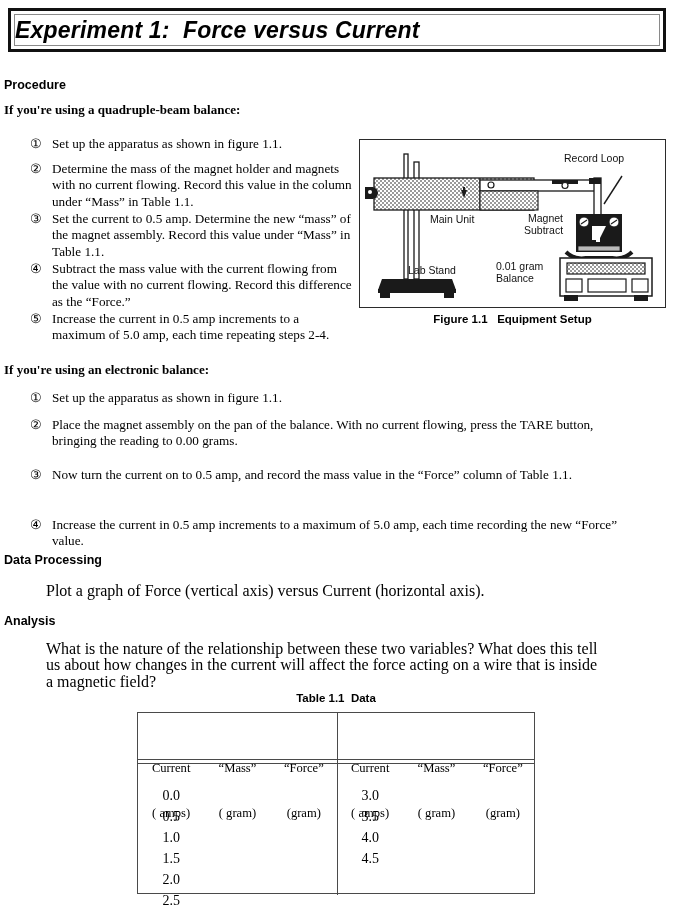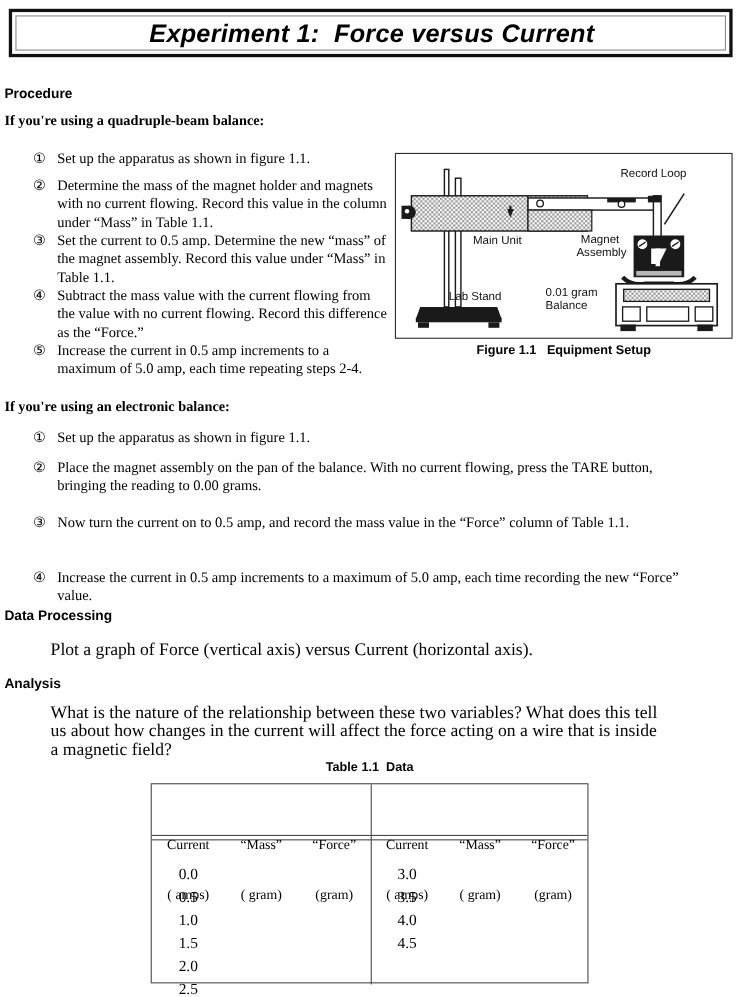--- a/index.html
+++ b/index.html
@@ -30,22 +30,21 @@
   .title-inner {
     position: absolute;
     left: 3px;
     top: 3px;
     right: 3px;
     bottom: 3px;
     border: 1px solid #8a8a8a;
     box-sizing: border-box;
     display: flex;
     align-items: center;
-    justify-content: center;
-    padding-left: 16px;
+    justify-content: flex-start;
   }
   .title-text {
     font-family: "Liberation Sans", sans-serif;
     font-weight: bold;
     font-style: italic;
     font-size: 23px;
     letter-spacing: 0.2px;
     padding-right: 14px;
     white-space: pre;
     color: #000000;
@@ -306,21 +305,21 @@
     <rect x="206" y="139" width="16" height="13" fill="#ffffff" stroke="#1a1a1a" stroke-width="1.2"></rect>
     <rect x="228" y="139" width="38" height="13" fill="#ffffff" stroke="#1a1a1a" stroke-width="1.2"></rect>
     <rect x="272" y="139" width="16" height="13" fill="#ffffff" stroke="#1a1a1a" stroke-width="1.2"></rect>
     <rect x="204" y="155" width="14" height="6" fill="#1a1a1a"></rect>
     <rect x="274" y="155" width="14" height="6" fill="#1a1a1a"></rect>
   </svg>
 
   <div class="fig-label" style="left:204px; top:12px;">Record Loop</div>
   <div class="fig-label" style="left:70px; top:73px;">Main Unit</div>
   <div class="fig-label" style="left:168px; top:72px;">Magnet</div>
-  <div class="fig-label" style="left:164px; top:84px;">Assembly</div>
+  <div class="fig-label" style="left:164px; top:84px;">Subtract</div>
   <div class="fig-label" style="left:136px; top:120px;">0.01 gram</div>
   <div class="fig-label" style="left:136px; top:132px;">Balance</div>
   <div class="fig-label" style="left:48px; top:124px;">Lab Stand</div>
 </div>
 
 <div class="fig-caption">Figure 1.1   Equipment Setup</div>
 
 <div class="sub-head" style="top:362px;">If you're using an electronic balance:</div>
 
 <div class="step" style="left:30px; top:390px; width:600px;">

